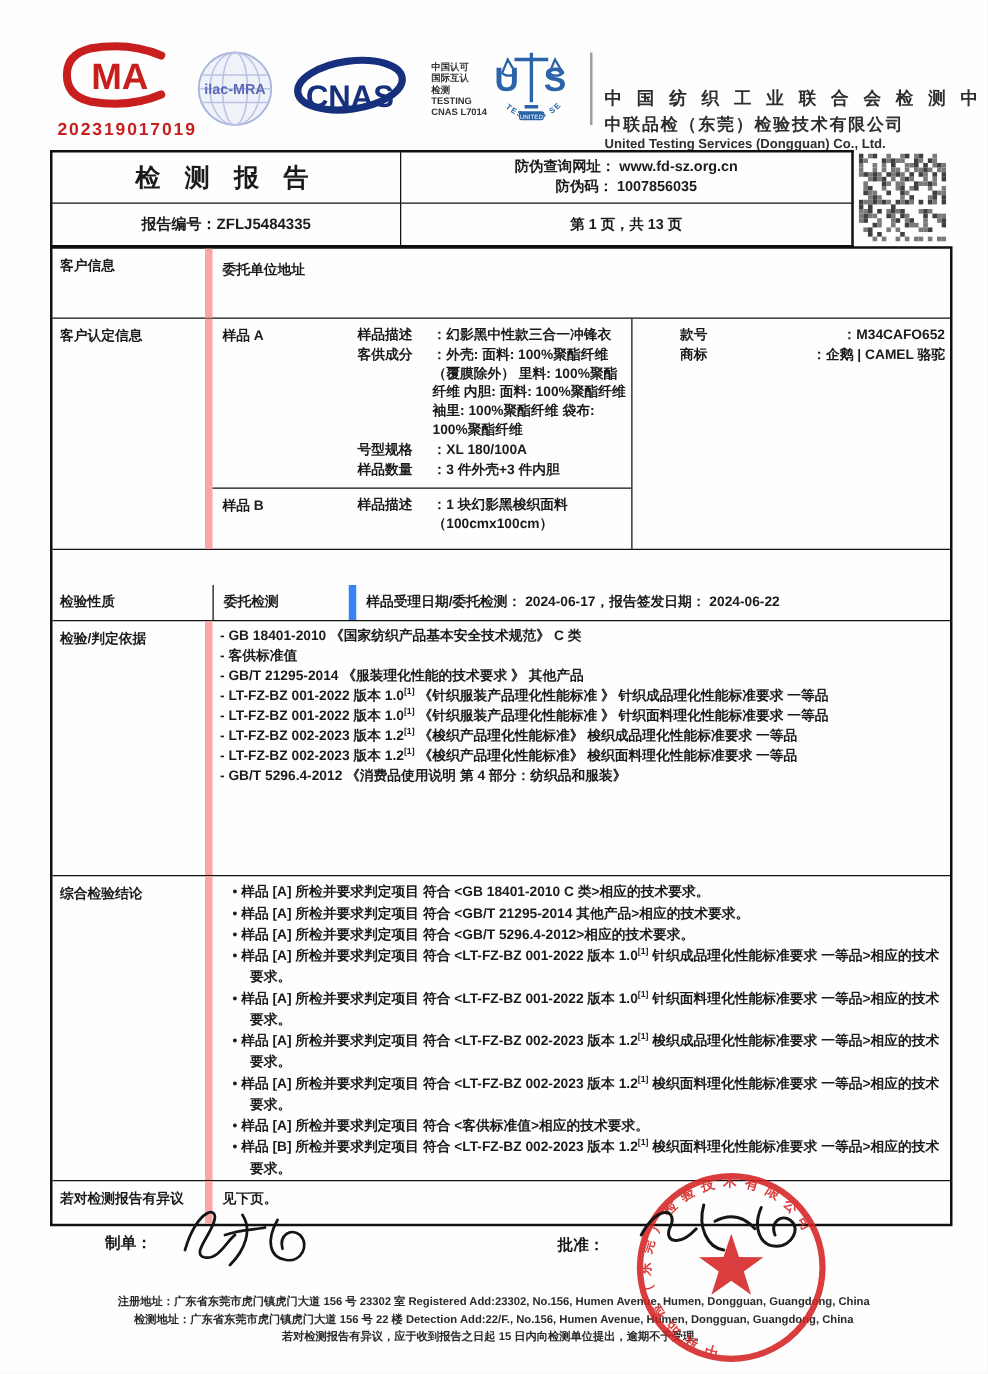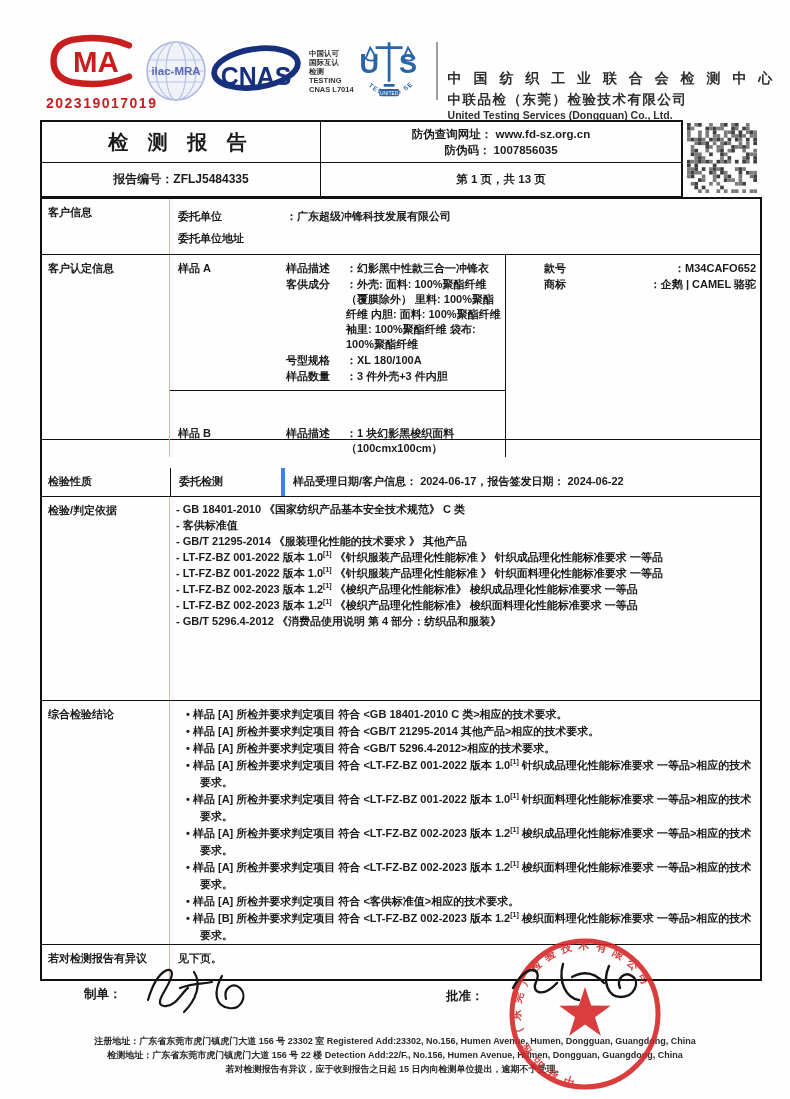--- a/index.html
+++ b/index.html
@@ -1,20 +1,20 @@
 <!DOCTYPE html>
 <html><head>
 <meta charset="utf-8">
 <style>
   html,body{margin:0;padding:0;background:#f3f3f1;}
   .page{position:relative;width:790px;height:1099px;background:#fefefe;overflow:hidden;
         font-family:"Liberation Sans","DejaVu Sans",sans-serif;color:#1b1b1b;}
   
   .hdr{position:absolute;top:30px;left:46px;right:28px;height:82px;display:flex;justify-content:space-between;align-items:center;}
-  .logos{display:flex;align-items:center;gap:3px;}
+  .logos{display:flex;align-items:center;gap:15px;}
   .cma{width:96px;text-align:center;}
   .cma .num{font-size:14px;font-weight:700;color:#c81e1e;letter-spacing:1.5px;margin-top:1px;}
   .cnas-side{font-size:7.5px;line-height:9px;color:#333;font-weight:700;margin-left:4px;white-space:nowrap;}
   .uts-wrap{display:flex;align-items:center;gap:10px;}
   .hdr-divider{width:2px;height:58px;background:#9aa0a6;}
   .org{text-align:left;}
   .org .cn1{font-size:14px;font-weight:700;letter-spacing:4px;color:#2e2e2e;white-space:nowrap;margin-top:48px;}
   .org .cn2{font-size:13.5px;font-weight:700;letter-spacing:1.5px;color:#2e2e2e;margin-top:3px;white-space:nowrap;}
   .org .en{font-size:10.5px;font-weight:700;color:#2e2e2e;margin-top:0;white-space:nowrap;}
   
@@ -23,34 +23,34 @@
   .title-table{border:2px solid #111;}
   .cell-title{width:278px;height:40px;text-align:center;font-size:20px;font-weight:700;letter-spacing:7px;}
   .cell-anti{text-align:center;font-size:11.5px;font-weight:700;line-height:16px;}
   .cell-repno{height:33px;text-align:center;font-size:12px;font-weight:700;}
   .cell-page{text-align:center;font-size:11.5px;font-weight:700;}
   .qr{position:absolute;top:121px;left:687px;width:70px;height:74px;filter:blur(.4px);}
   
   .doc{position:absolute;top:197px;left:40px;width:718px;border:2px solid #111;font-size:11px;font-weight:700;}
   .t-row{display:grid;border-bottom:1px solid #111;}
   .t-row:last-child{border-bottom:none;}
-  .lbl{border-right:1px solid #fca5a5;padding:6px 5px 0 6px;}
+  .lbl{border-right:6px solid #fca5a5;padding:6px 5px 0 6px;}
   .row-customer{grid-template-columns:128px 1fr;height:55px;}
   .row-customer .content{padding:6px 8px 0 8px;}
   .kv{display:grid;grid-template-columns:108px 1fr;line-height:22px;}
   .row-samples{grid-template-columns:128px 1fr;height:184px;}
   .samples-content{display:grid;grid-template-columns:1fr 255px;}
-  .samples-left{display:flex;flex-direction:column;gap:29px;}
+  .samples-left{display:flex;flex-direction:column;}
   .sample-a-left{height:136px;border-bottom:1px solid #111;display:grid;grid-template-columns:108px 1fr;padding:6px 4px 0 8px;box-sizing:border-box;overflow:hidden;}
   .sample-b-left{flex:1;display:grid;grid-template-columns:108px 1fr;padding:6px 4px 0 8px;}
   .field{display:grid;grid-template-columns:60px 1fr;line-height:15px;margin-bottom:1px;}
   .samples-right{border-left:1px solid #111;padding:6px 4px 0 6px;}
   .samples-right .field{grid-template-columns:54px 1fr;text-align:right;}
   .row-nature{grid-template-columns:128px 115px 1fr;height:28px;margin-top:28px;}
-  .row-nature .cell{padding:6px 6px 0 8px;border-right:4px solid #3b82f6;}
+  .row-nature .cell{padding:6px 6px 0 8px;border-right:6px solid #3b82f6;}
   .row-nature .cell:last-child{border-right:none;}
   .row-basis{grid-template-columns:128px 1fr;height:203px;}
   .row-basis .content{padding:4px 8px 0 6px;line-height:16px;}
   .basis-item{margin-bottom:0px;}
   .row-conclusion{grid-template-columns:128px 1fr;height:243px;}
   .row-conclusion .content{padding:5px 8px 0 6px;line-height:17px;}
   .conc-item{padding-left:24px;text-indent:-14px;}
   .row-result{grid-template-columns:128px 1fr;height:34px;}
   .row-result .content{padding:6px 8px 0 8px;}
   sup{font-size:7px;vertical-align:super;line-height:0;}
@@ -321,24 +321,20 @@
       <rect x="62.63157894736842" y="68.3157894736842" width="3.6842105263157894" height="3.6842105263157894" fill="#7a7a7a"></rect>
       <rect x="66.3157894736842" y="68.3157894736842" width="3.6842105263157894" height="3.6842105263157894" fill="#7a7a7a"></rect>
     </svg>
 
   <div class="doc">
 
     <div class="t-row row-customer">
       <div class="lbl">客户信息</div>
       <div class="content" id="customer-rows">
           <div class="kv">
-            <span>委托单位</span>
-            <span>：广东超级冲锋科技发展有限公司</span>
-          </div>
-          <div class="kv">
             <span>委托单位地址</span>
           </div>
         </div>
     </div>
 
     <div class="t-row row-samples">
       <div class="lbl">客户认定信息</div>
       <div class="samples-content">
         <div class="samples-left">
           <div class="sample-a-left">
@@ -381,21 +377,21 @@
               <span>商标</span>
               <span>：企鹅 | CAMEL 骆驼</span>
             </div>
           </div>
       </div>
     </div>
 
     <div class="t-row row-nature">
       <div class="lbl" style="border-right:none">检验性质</div>
       <div class="cell" style="border-left:1px solid #111">委托检测</div>
-      <div class="cell" id="nature-value"><span>样品受理日期/客户信息： </span><span style="font-weight: 700;">2024-06-17</span><span>，报告签发日期： </span><span style="font-weight: 700;">2024-06-22</span></div>
+      <div class="cell" id="nature-value"><span>样品受理日期/委托检测： </span><span style="font-weight: 700;">2024-06-17</span><span>，报告签发日期： </span><span style="font-weight: 700;">2024-06-22</span></div>
     </div>
 
     <div class="t-row row-basis">
       <div class="lbl">检验/判定依据</div>
       <div class="content" id="basis-list">
           <div class="basis-item">- GB 18401-2010 《国家纺织产品基本安全技术规范》 C 类</div>
           <div class="basis-item">- 客供标准值</div>
           <div class="basis-item">- GB/T 21295-2014 《服装理化性能的技术要求 》 其他产品</div>
           <div class="basis-item">- LT-FZ-BZ 001-2022 版本 1.0<sup>[1]</sup> 《针织服装产品理化性能标准 》 针织成品理化性能标准要求 一等品</div>
           <div class="basis-item">- LT-FZ-BZ 001-2022 版本 1.0<sup>[1]</sup> 《针织服装产品理化性能标准 》 针织面料理化性能标准要求 一等品</div>

